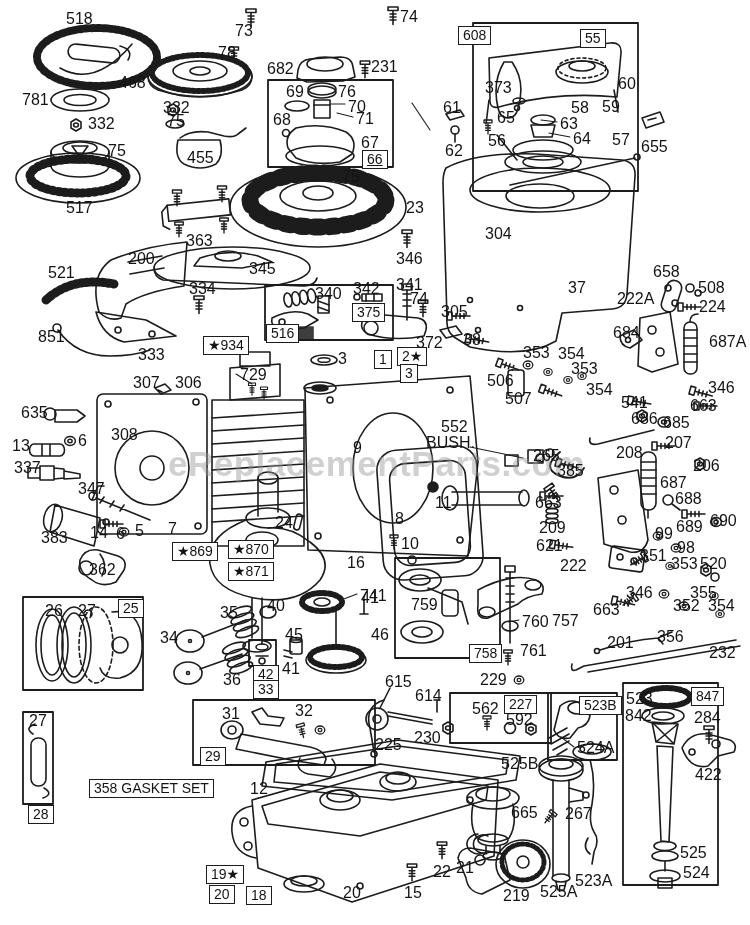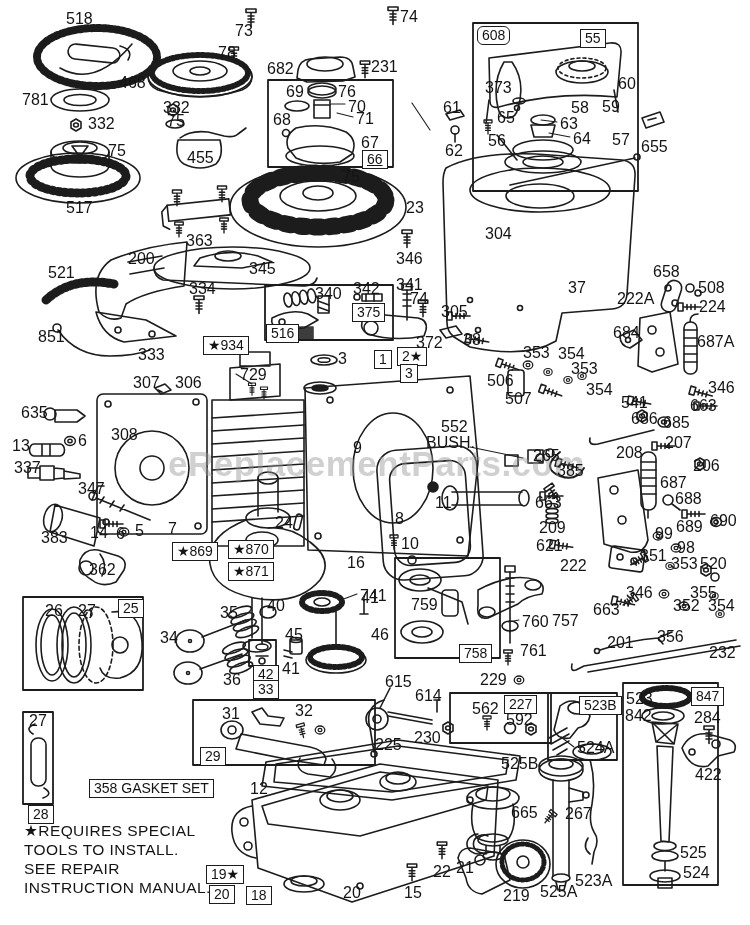--- a/index.html
+++ b/index.html
@@ -592,21 +592,21 @@
       <span class="lbl" style="left: 338px; top: 84px;">76</span>
       <span class="lbl" style="left: 348px; top: 99px;">70</span>
       <span class="lbl" style="left: 356px; top: 111px;">71</span>
       <span class="lbl" style="left: 273px; top: 112px;">68</span>
       <span class="lbl" style="left: 361px; top: 135px;">67</span>
       <span class="lbl boxed" style="left: 362px; top: 150px; text-decoration: underline;">66</span>
       <span class="lbl" style="left: 342px; top: 169px;">75</span>
       <span class="lbl" style="left: 443px; top: 100px;">61</span>
       <span class="lbl" style="left: 445px; top: 143px;">62</span>
       <span class="lbl" style="left: 406px; top: 200px;">23</span>
-      <span class="lbl boxed" style="left: 477px; top: 26px; border-radius: 6px;">608</span>
+      <span class="lbl boxed" style="left: 458px; top: 26px;">608</span>
       <span class="lbl boxed" style="left: 580px; top: 29px;">55</span>
       <span class="lbl" style="left: 485px; top: 80px;">373</span>
       <span class="lbl" style="left: 497px; top: 110px;">65</span>
       <span class="lbl" style="left: 560px; top: 116px;">63</span>
       <span class="lbl" style="left: 573px; top: 131px;">64</span>
       <span class="lbl" style="left: 571px; top: 100px;">58</span>
       <span class="lbl" style="left: 602px; top: 99px;">59</span>
       <span class="lbl" style="left: 618px; top: 76px;">60</span>
       <span class="lbl" style="left: 488px; top: 133px;">56</span>
       <span class="lbl" style="left: 612px; top: 132px;">57</span>
@@ -635,21 +635,21 @@
       <span class="lbl" style="left: 175px; top: 375px;">306</span>
       <span class="lbl boxed" style="left: 374px; top: 350px;">1</span>
       <span class="lbl boxed" style="left: 397px; top: 347px;">2★</span>
       <span class="lbl boxed" style="left: 400px; top: 364px;">3</span>
       <span class="lbl" style="left: 338px; top: 351px;">3</span>
       <span class="lbl" style="left: 653px; top: 264px;">658</span>
       <span class="lbl" style="left: 698px; top: 280px;">508</span>
       <span class="lbl" style="left: 617px; top: 291px;">222A</span>
       <span class="lbl" style="left: 699px; top: 299px; text-align: center;">224</span>
       <span class="lbl" style="left: 613px; top: 325px;">684</span>
-      <span class="lbl" style="left: 697px; top: 334px;">687A</span>
+      <span class="lbl" style="left: 697px; top: 334px; padding-left: 12px;">687A</span>
       <span class="lbl" style="left: 708px; top: 380px;">346</span>
       <span class="lbl" style="left: 487px; top: 373px;">506</span>
       <span class="lbl" style="left: 505px; top: 391px;">507</span>
       <span class="lbl" style="left: 523px; top: 345px;">353</span>
       <span class="lbl" style="left: 558px; top: 346px;">354</span>
       <span class="lbl" style="left: 571px; top: 361px;">353</span>
       <span class="lbl" style="left: 586px; top: 382px;">354</span>
       <span class="lbl" style="left: 621px; top: 395px;">541</span>
       <span class="lbl" style="left: 690px; top: 398px;">663</span>
       <span class="lbl" style="left: 631px; top: 411px;">686</span>
@@ -719,21 +719,21 @@
       <span class="lbl" style="left: 371px; top: 627px;">46</span>
       <span class="lbl" style="left: 385px; top: 674px;">615</span>
       <span class="lbl" style="left: 415px; top: 688px;">614</span>
       <span class="lbl" style="left: 480px; top: 672px;">229</span>
       <span class="lbl" style="left: 414px; top: 730px;">230</span>
       <span class="lbl" style="left: 375px; top: 737px;">225</span>
       <span class="lbl" style="left: 472px; top: 701px;">562</span>
       <span class="lbl boxed" style="left: 504px; top: 695px;">227</span>
       <span class="lbl" style="left: 506px; top: 712px;">592</span>
       <span class="lbl" style="left: 411px; top: 597px;">759</span>
-      <span class="lbl boxed" style="left: 459px; top: 644px;">758</span>
+      <span class="lbl boxed" style="left: 469px; top: 644px;">758</span>
       <span class="lbl" style="left: 522px; top: 614px;">760</span>
       <span class="lbl" style="left: 520px; top: 643px;">761</span>
       <span class="lbl" style="left: 552px; top: 613px;">757</span>
       <span class="lbl" style="left: 222px; top: 706px;">31</span>
       <span class="lbl" style="left: 295px; top: 703px;">32</span>
       <span class="lbl boxed" style="left: 200px; top: 747px;">29</span>
       <span class="lbl" style="left: 250px; top: 781px;">12</span>
       <span class="lbl" style="left: 29px; top: 713px;">27</span>
       <span class="lbl boxed" style="left: 28px; top: 805px;">28</span>
       <span class="lbl boxed" style="left: 89px; top: 779px;">358 GASKET SET</span>
@@ -754,20 +754,14 @@
       <span class="lbl" style="left: 577px; top: 740px;">524A</span>
       <span class="lbl boxed" style="left: 691px; top: 687px;">847</span>
       <span class="lbl" style="left: 626px; top: 691px;">523</span>
       <span class="lbl" style="left: 625px; top: 708px;">842</span>
       <span class="lbl" style="left: 694px; top: 710px;">284</span>
       <span class="lbl" style="left: 695px; top: 767px;">422</span>
       <span class="lbl" style="left: 680px; top: 845px;">525</span>
       <span class="lbl" style="left: 683px; top: 865px;">524</span>
     </div>
 
-<div class="footnote">
-  <div>★REQUIRES SPECIAL</div>
-  <div>TOOLS TO INSTALL.</div>
-  <div>SEE REPAIR</div>
-  <div>INSTRUCTION MANUAL.</div>
+
 </div>
 
-</div>
-
 </body></html>

